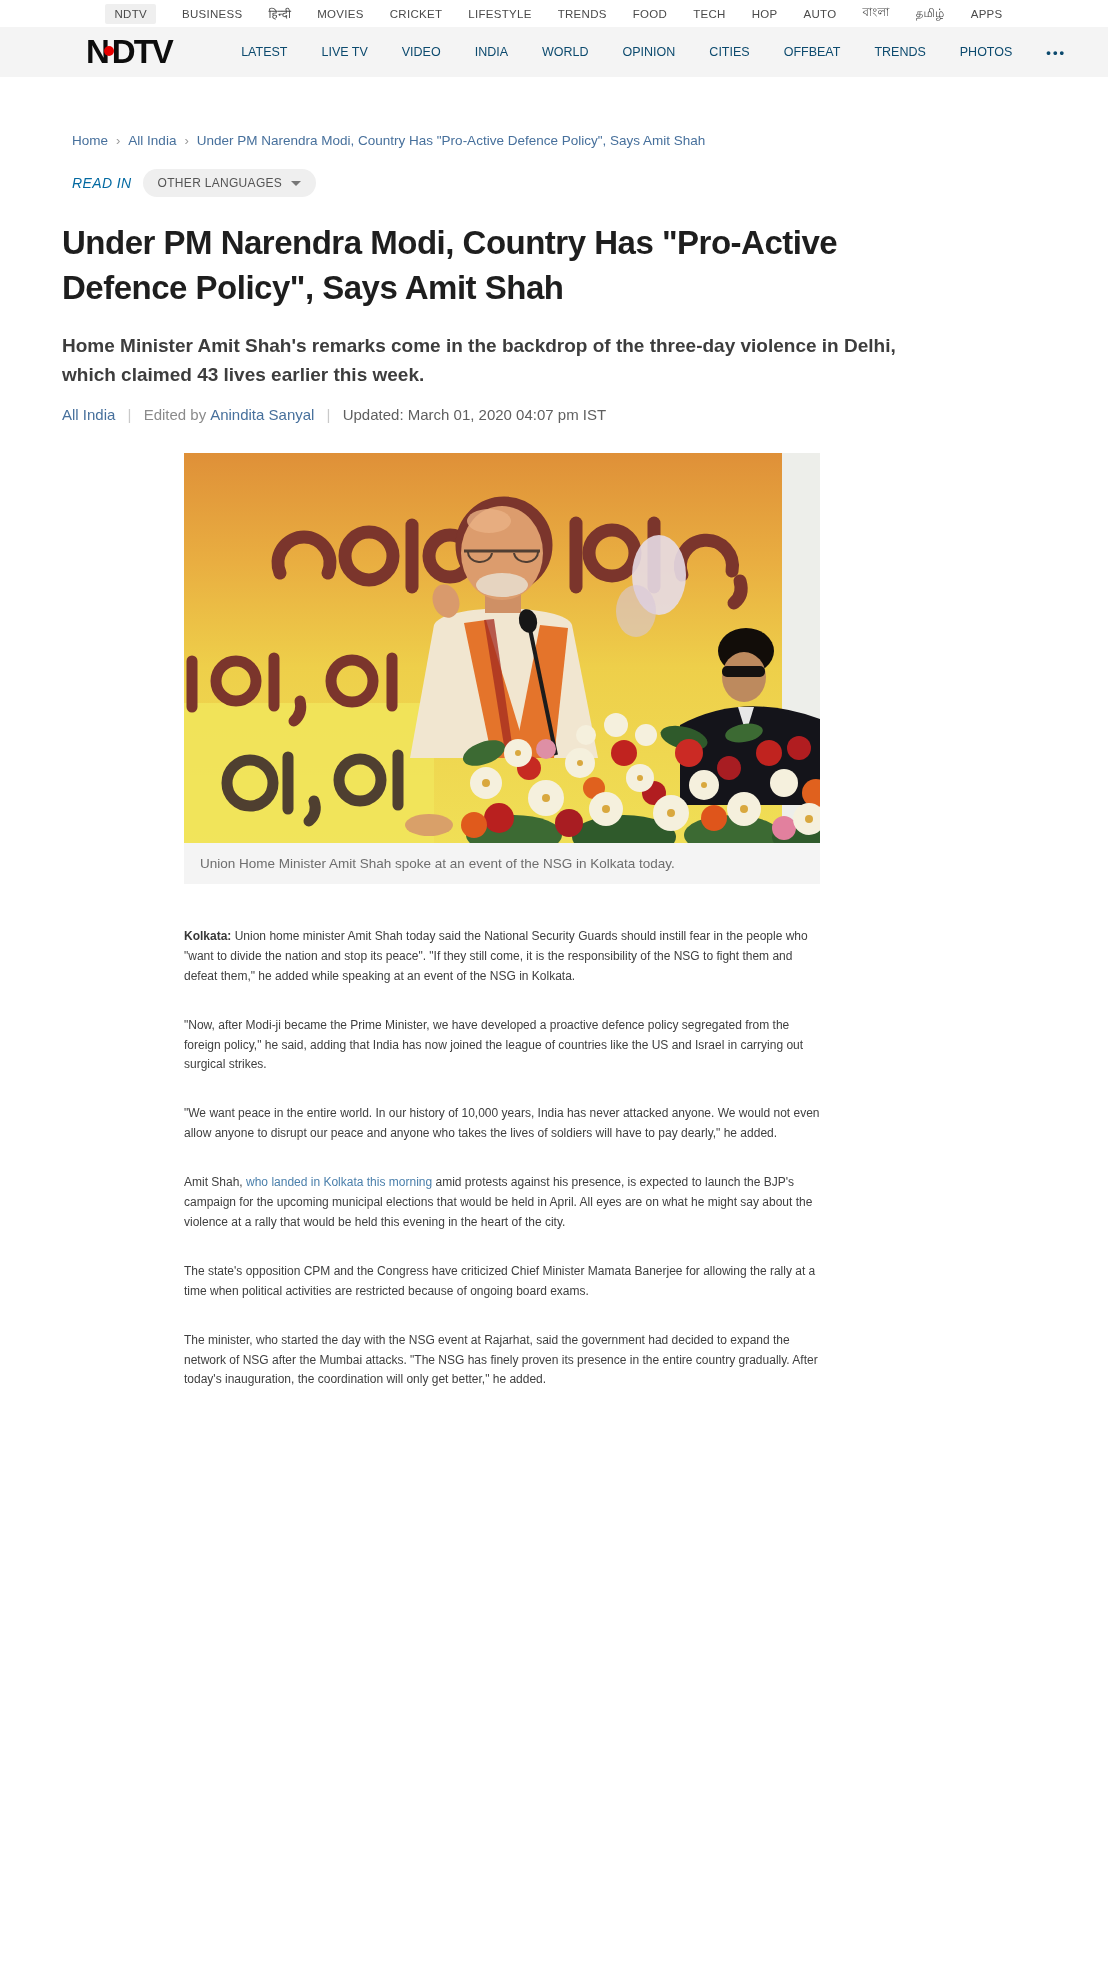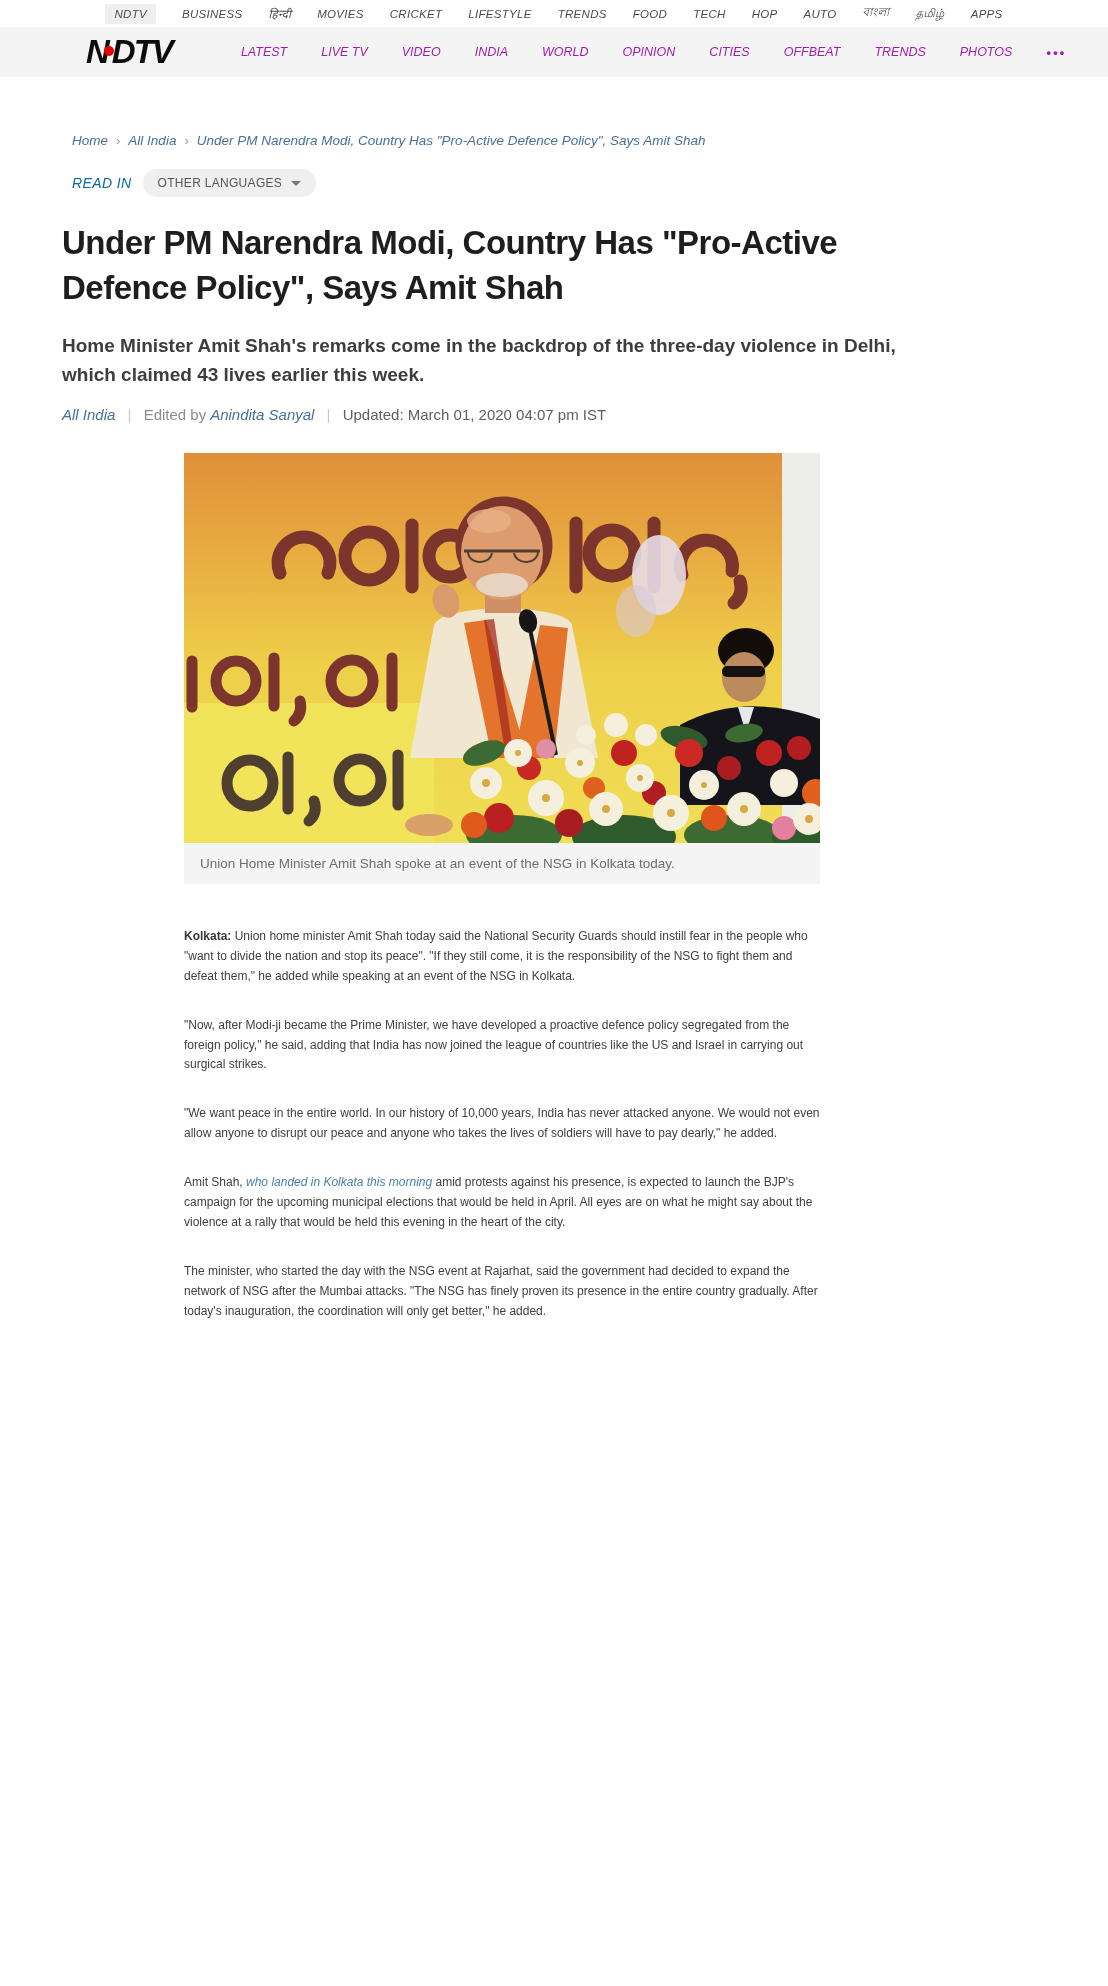--- a/index.html
+++ b/index.html
@@ -1,42 +1,42 @@
 <!DOCTYPE html>
 <html><head>
 <meta charset="utf-8">
 <style>
   * { margin:0; padding:0; box-sizing:border-box; }
   html,body { background:#fff; }
   body {
     width:1108px; min-height:1986px; margin:0 auto;
     font-family:"Liberation Sans", sans-serif; color:#404040;
   }
-  a { text-decoration:none; cursor:pointer;font-style:italic; }
+  a { text-decoration:none; cursor:pointer; }
 
   
   .utility-nav {
     height:27px; display:flex; justify-content:center; align-items:center;
     gap:26px; background:#ffffff; font-size:11.5px; color:#4a4a4a;
     letter-spacing:.3px; white-space:nowrap;
   }
   .utility-nav a { color:#4a4a4a; }
   .utility-nav a.active { background:#efefef; padding:4px 9px; border-radius:2px; }
 
   
   .main-nav {
     height:50px; background:#f4f4f4; display:flex; align-items:center;
   }
   .logo { margin-left:86px; font-size:33px; font-weight:900; letter-spacing:-2px;
           color:#0d0d0d; display:flex; align-items:center; }
   .logo .dot { width:10px; height:10px; background:#e60000; border-radius:50%;
                display:inline-block; margin:2px -2px 0 -4px; position:relative; top:-2px; }
   .main-nav .items { display:flex; align-items:center; gap:34px; margin-left:auto;
                      margin-right:42px; font-size:12.5px; color:#3a3a3a; }
-  .main-nav .items a { color:#a21caf; }
+  .main-nav .items a { color:#0c4a6e; }
   .main-nav .more { font-weight:bold; letter-spacing:2px; font-size:13px; color:#2e2e2e; }
 
   
   .breadcrumb { margin:56px 40px 0 72px; font-size:13.5px; color:#9a9a9a; }
   .breadcrumb a { color:#47709c; }
   .breadcrumb .bc-sep { margin:0 8px; color:#9a9a9a; font-size:13px; }
 
   
   .read-in-row { margin:21px 0 0 72px; display:flex; align-items:center; gap:11px; }
   .read-in-label { font-size:14px; color:#0369a1; letter-spacing:.4px;font-style:italic; }
@@ -262,14 +262,15 @@
     </g>
   </svg>
   <figcaption class="caption">Union Home Minister Amit Shah spoke at an event of the NSG in Kolkata today.</figcaption>
 </figure>
 
 <div class="article-body" id="articleBody">
     <p><b>Kolkata: </b><span>Union home minister Amit Shah today said the National Security Guards should instill fear in the people who "want to divide the nation and stop its peace". "If they still come, it is the responsibility of the NSG to fight them and defeat them," he added while speaking at an event of the NSG in Kolkata.</span></p>
     <p><span>"Now, after Modi-ji became the Prime Minister, we have developed a proactive defence policy segregated from the foreign policy," he said, adding that India has now joined the league of countries like the US and Israel in carrying out surgical strikes.</span></p>
     <p><span>"We want peace in the entire world. In our history of 10,000 years, India has never attacked anyone. We would not even allow anyone to disrupt our peace and anyone who takes the lives of soldiers will have to pay dearly," he added.</span></p>
     <p><span>Amit Shah, </span><a class="body-link">who landed in Kolkata this morning</a><span> amid protests against his presence, is expected to launch the BJP's campaign for the upcoming municipal elections that would be held in April. All eyes are on what he might say about the violence at a rally that would be held this evening in the heart of the city.</span></p>
+    <p><span>The state's opposition CPM and the Congress have criticized Chief Minister Mamata Banerjee for allowing the rally at a time when political activities are restricted because of ongoing board exams.</span></p>
     <p><span>The minister, who started the day with the NSG event at Rajarhat, said the government  had decided to expand the network of NSG after the Mumbai attacks. "The NSG has finely proven its presence in the entire country gradually. After today's inauguration, the coordination will only get better," he added.</span></p>
   </div>
 
 </body></html>

